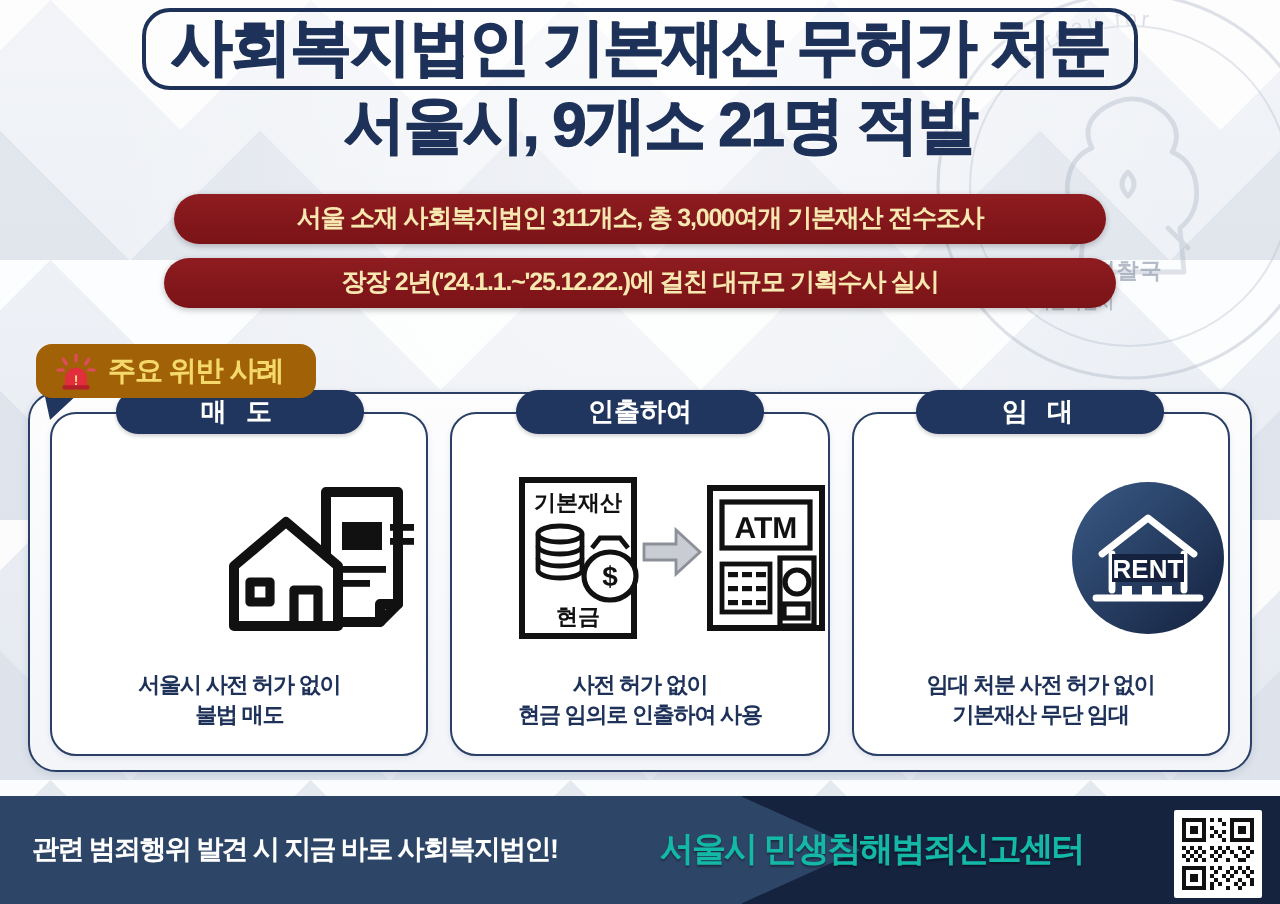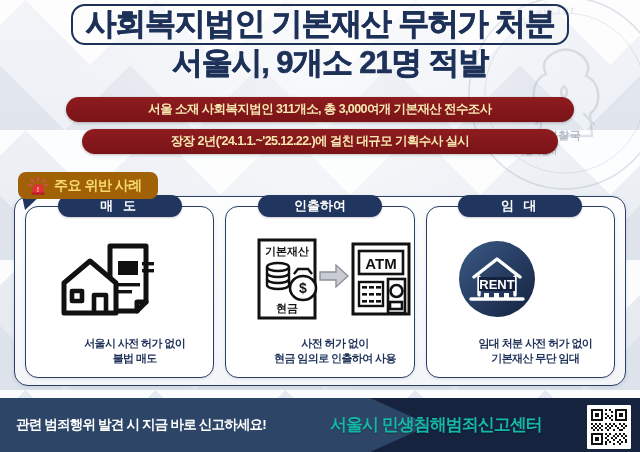--- a/index.html
+++ b/index.html
@@ -50,21 +50,21 @@
   
   .redbar{
     position:absolute;left:50%;transform:translateX(-50%);
     background:linear-gradient(180deg,#8e1c20 0%,#7a1317 100%);
     color:#f6e8b0;border-radius:22px;
     font-size:12.5px;font-weight:bold;letter-spacing:-.6px;
     display:flex;align-items:center;justify-content:center;
     box-shadow:0 1px 3px rgba(0,0,0,.25);
     z-index:6;white-space:nowrap;
   }
-  .redbar-1{top:97px;width:508px;height:25px;}
+  .redbar-1{top:97px;width:466px;height:25px;}
   .redbar-2{top:129px;width:476px;height:25px;}
 
   
   .sec-head{
     position:absolute;left:18px;top:172px;height:27px;z-index:7;
     background:#a16207;border-radius:8px;
     display:flex;align-items:center;gap:6px;padding:0 16px 0 10px;
   }
   .sec-head .txt{color:#f5d96b;font-size:14px;font-weight:bold;letter-spacing:-.5px;}
   .sec-tail{position:absolute;left:22px;top:196px;width:18px;height:14px;z-index:6;}
@@ -80,32 +80,31 @@
   }
 
   
   .cards{position:absolute;left:14px;top:206px;right:14px;height:172px;
     display:flex;gap:11px;padding:0 11px;box-sizing:border-box;z-index:5;}
   .card{
     flex:1;position:relative;background:#fff;
     border:1.6px solid #2a3f66;border-radius:13px;
     display:flex;flex-direction:column;align-items:center;
     box-shadow:0 1px 3px rgba(25,45,85,.10);
-    padding-left:30px;
   }
   .card-pill{
     position:absolute;top:-12px;left:50%;transform:translateX(-50%);
     background:#20365e;color:#fff;border-radius:13px;
     height:22px;min-width:88px;padding:0 18px;
     display:flex;align-items:center;justify-content:center;
     font-size:13px;font-weight:bold;letter-spacing:3px;
     box-shadow:0 1px 2px rgba(0,0,0,.2);
   }
   .card-pill.tight{letter-spacing:0px;}
-  .card-art{flex:1;display:flex;align-items:center;justify-content:flex-start;
+  .card-art{flex:1;display:flex;align-items:center;justify-content:flex-end;
     width:100%;padding-top:14px;box-sizing:border-box;}
   .card-cap{
     padding:0 6px 11px;text-align:center;
     color:#1d3159;font-size:11px;font-weight:bold;line-height:1.35;
     letter-spacing:-.6px;white-space:pre-line;
   }
 
   
   .footer{position:absolute;left:0;right:0;bottom:0;height:54px;z-index:8;
     background:#16233f;overflow:hidden;}
@@ -292,21 +291,21 @@
       </div>
       <div class="card-cap">임대 처분 사전 허가 없이
 기본재산 무단 임대</div>
     </div>
 
   </div>
 
   <div class="footer">
     <div class="foot-left"></div>
     <div class="foot-notch"></div>
-    <div class="foot-txt1">관련 범죄행위 발견 시 지금 바로 신고하세요!</div>
+    <div class="foot-txt1">관련 범죄행위 발견 시 지금 바로 사회복지법인!</div>
     <div class="foot-txt2">서울시 민생침해범죄신고센터</div>
     <div class="qr">
       <svg viewBox="0 0 40 40" width="40" height="40" shape-rendering="crispEdges">
         <rect width="40" height="40" fill="#fff"></rect>
         <g fill="#111">
           <path d="M2 2h12v12H2z"></path>
             <path d="M4 4h8v8H4z" fill="#fff"></path>
             <path d="M6 6h4v4H6z"></path>
           <path d="M26 2h12v12H26z"></path>
             <path d="M28 4h8v8h-8z" fill="#fff"></path>

